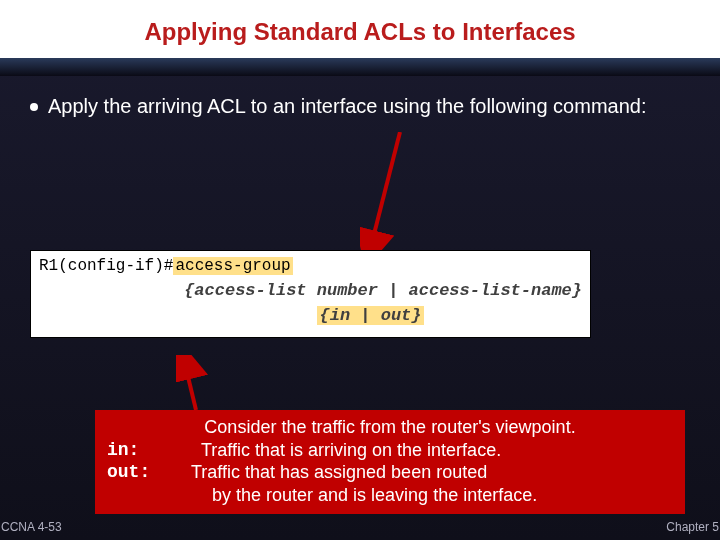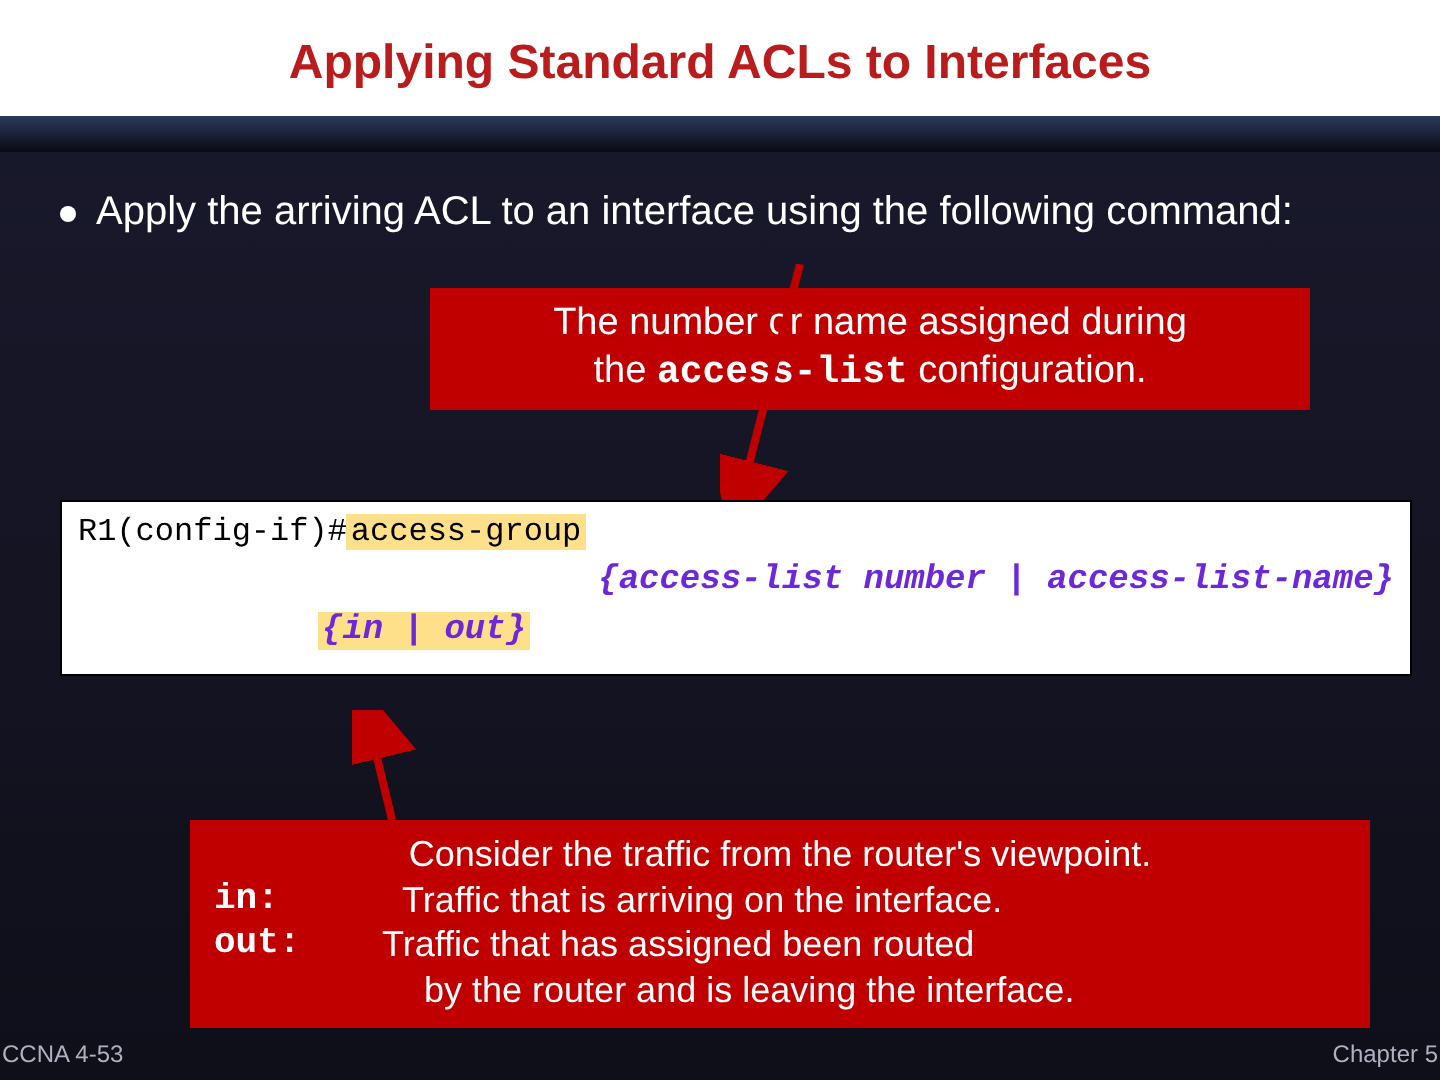--- a/index.html
+++ b/index.html
@@ -53,38 +53,38 @@
     font-size: 19px;
     text-align: center;
     padding: 4px 6px;
     line-height: 1.25;
   }
   .mono1 { font-family: "Courier New", monospace; font-weight: bold; }
   .code-panel {
     position: absolute;
     top: 250px;
     left: 30px;
-    width: 676px;
+    width: 561px;
     background: #fff;
     border: 1px solid #000;
     padding: 6px 8px;
   }
   .code-panel .prompt-line {
     font-family: "Courier New", monospace;
     font-size: 16px;
     color: #000;
     margin-bottom: 6px;
   }
   .code-panel .right-line {
     text-align: right;
     font-family: "Courier New", monospace;
     font-weight: bold;
     font-style: italic;
     font-size: 17px;
-    color: #6d28d9;
+    color: #404040;
     margin-bottom: 6px;
   }
   .hl { background: #ffe08a; padding: 0 2px; }
   .arrow1-svg { position: absolute; top: 132px; left: 360px; }
   .arrow2-svg { position: absolute; top: 355px; left: 176px; }
   .callout2 {
     position: absolute;
     top: 410px;
     left: 95px;
     width: 590px;
@@ -112,41 +112,37 @@
 
 <div class="title">Applying Standard ACLs to Interfaces</div>
 <div class="bar-deco"></div>
 
 <div class="content">
   <div class="bullet-row">
     <div class="bullet-dot"></div>
     <div>Apply the arriving ACL to an interface using the following command:</div>
   </div>
 
-  <div class="callout1">
-    <span>The number or name assigned during</span><br>
-    <span>the </span><span class="mono1">access-list</span><span> configuration.</span>
-  </div>
 </div>
 
 <svg class="arrow1-svg" width="80" height="130">
   <defs>
     <marker id="ah1" markerWidth="10" markerHeight="10" refX="5" refY="5" orient="auto">
       <polygon points="0,0 10,5 0,10" fill="#c00000"></polygon>
     </marker>
   </defs>
   <line x1="40" y1="0" x2="10" y2="118" stroke="#c00000" stroke-width="4" marker-end="url(#ah1)"></line>
 </svg>
 
 <div class="code-panel">
   <div class="prompt-line">
     <span>R1(config-if)#</span><span class="hl">access-group</span>
   </div>
   <div class="right-line">{access-list number | access-list-name}</div>
-  <div class="right-line" style="text-align:left; padding-left:120px;">
+  <div class="right-line" style="text-align:center; padding-left:120px;">
     <span class="hl">{in | out}</span>
   </div>
 </div>
 
 <svg class="arrow2-svg" width="40" height="60">
   <defs>
     <marker id="ah2" markerWidth="10" markerHeight="10" refX="5" refY="5" orient="auto">
       <polygon points="0,0 10,5 0,10" fill="#c00000"></polygon>
     </marker>
   </defs>

